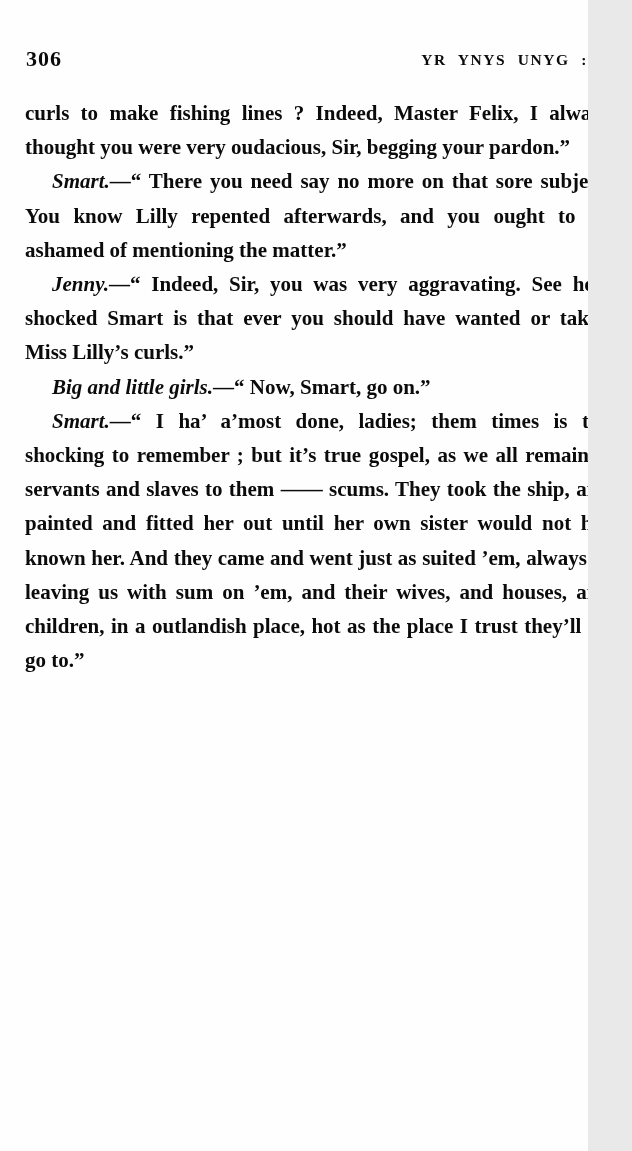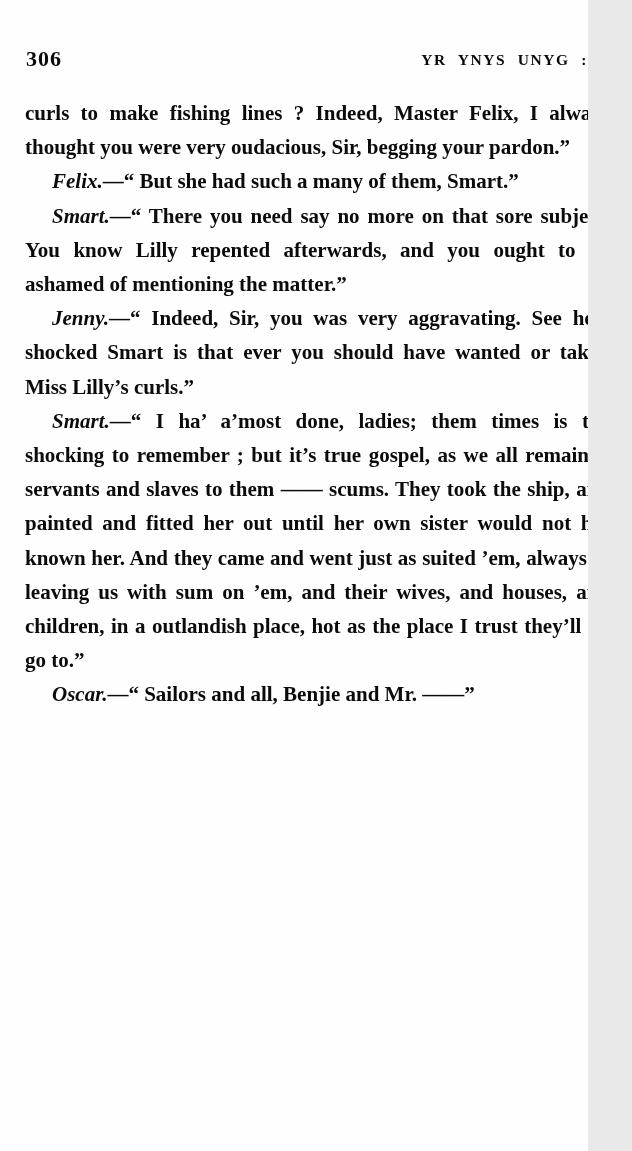--- a/index.html
+++ b/index.html
@@ -70,29 +70,28 @@
 
   <div class="page-header">
     <span class="page-number">306</span>
     <span class="running-title">YR YNYS UNYG :</span>
   </div>
 
   <div class="page-body">
 
     <p class="continuation"><span class="speaker"></span><span>curls to make fishing lines ?  Indeed, Master Felix, I always thought you were very oudacious, Sir, begging your pardon.”</span></p>
 
-    <p><span class="speaker">Felix.</span><span>—“ But she had such a many of them, Smart.”</span></p>
 
     <p><span class="speaker">Smart.</span><span>—“ There you need say no more on that sore subject.  You know Lilly repented afterwards, and you ought to be ashamed of mentioning the matter.”</span></p>
 
 
     <p><span class="speaker">Jenny.</span><span>—“ Indeed, Sir, you was very aggravating.  See how shocked Smart is that ever you should have wanted or taken Miss Lilly’s curls.”</span></p>
 
 
+    <p><span class="speaker">Big and little girls.</span><span>—“ Now, Smart, go on.”</span></p>
 
     <p><span class="speaker">Smart.</span><span>—“ I ha’ a’most done, ladies; them times is too shocking to remember ; but it’s true gospel, as we all remained servants and slaves to them —— scums.  They took the ship, and painted and fitted her out until her own sister would not ha’ known her.  And they came and went just as suited ’em, always a-leaving us with sum on ’em, and their wives, and houses, and children, in a outlandish place, hot as the place I trust they’ll all go to.”</span></p>
 
-    <p><span class="speaker">Oscar.</span><span>—“ Sailors and all, Benjie and Mr. ——”</span></p>
 
 
   </div>
 
 </div>
 
 </body></html>

